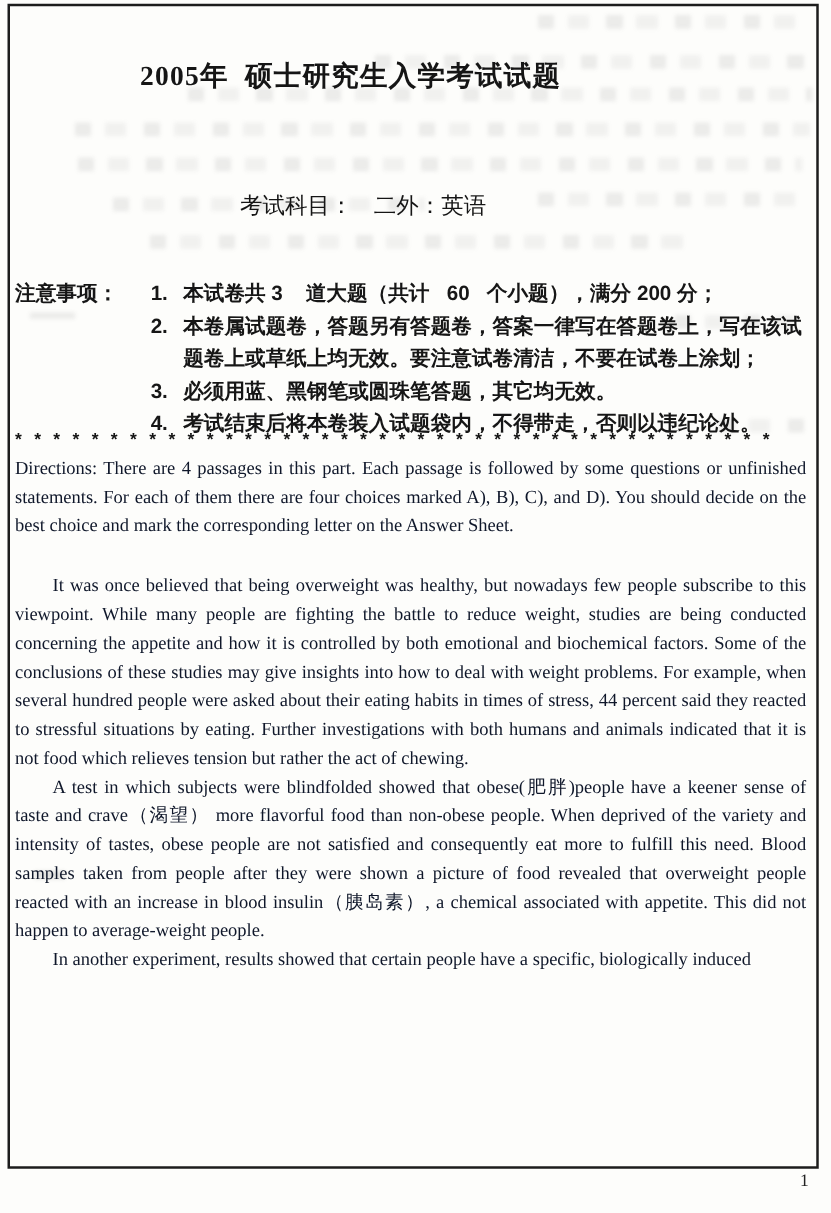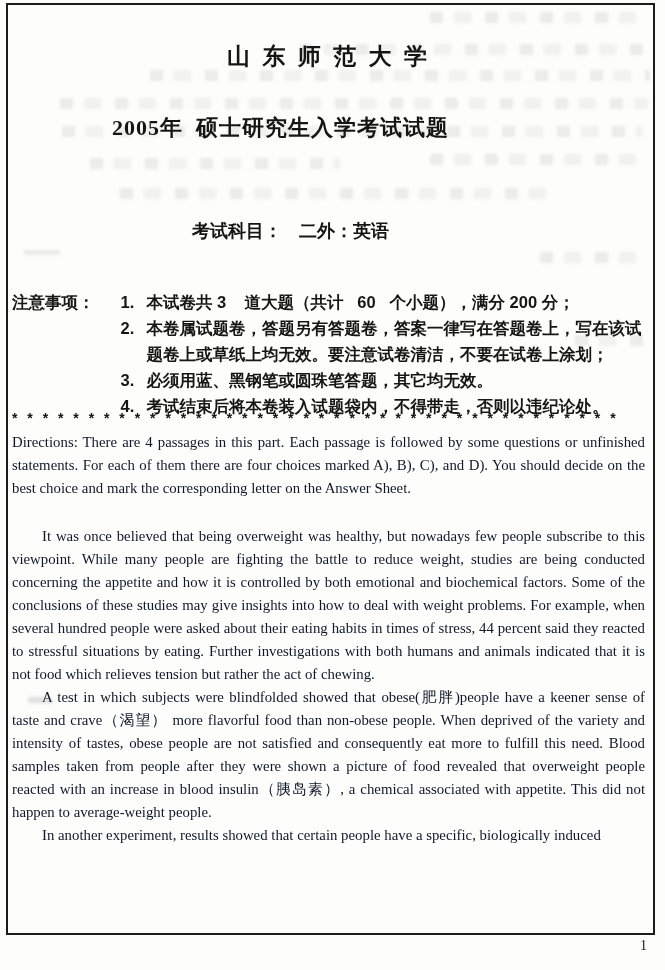--- a/index.html
+++ b/index.html
@@ -37,21 +37,21 @@
     font-weight:bold;
     font-size:22px;
     letter-spacing:1px;
     white-space:pre-wrap;
     color:#151515;
   }
   .subject {
     margin-top:76px;
     margin-left:180px;
     font-family:"Liberation Sans","DejaVu Sans",sans-serif;
-    font-weight:bold;
+    font-weight:normal;
     font-size:18px;
     color:#151515;
   }
   .subject .subject-value { margin-left:12px; }
   
   .notice {
     margin-top:46px;
     display:flex;
     font-family:"Liberation Sans","DejaVu Sans",sans-serif;
     font-weight:bold;
@@ -134,21 +134,20 @@
 <div class="ghost" style="left:430px; top:154px; width:220px;"></div>
 <div class="ghost" style="left:90px;  top:158px; width:250px;"></div>
 <div class="ghost" style="left:120px; top:188px; width:430px;"></div>
 <div class="ghost" style="left:540px; top:252px; width:108px;"></div>
 <div class="ghost" style="left:575px; top:335px; width:72px;"></div>
 <div class="smudge" style="left:24px; top:250px; width:36px; height:5px; opacity:.35;"></div>
 <div class="smudge" style="left:28px; top:697px; width:24px; height:6px; opacity:.55;"></div>
 
 <div class="frame">
 
-  <div class="university">山 东 师 范 大 学</div>
 
   <div class="exam-title">2005年  硕士研究生入学考试试题</div>
 
   <div class="subject">
     <span class="subject-label">考试科目：</span>
     <span class="subject-value">二外：英语</span>
   </div>
 
   <div class="notice">
     <span class="notice-label">注意事项：</span>

